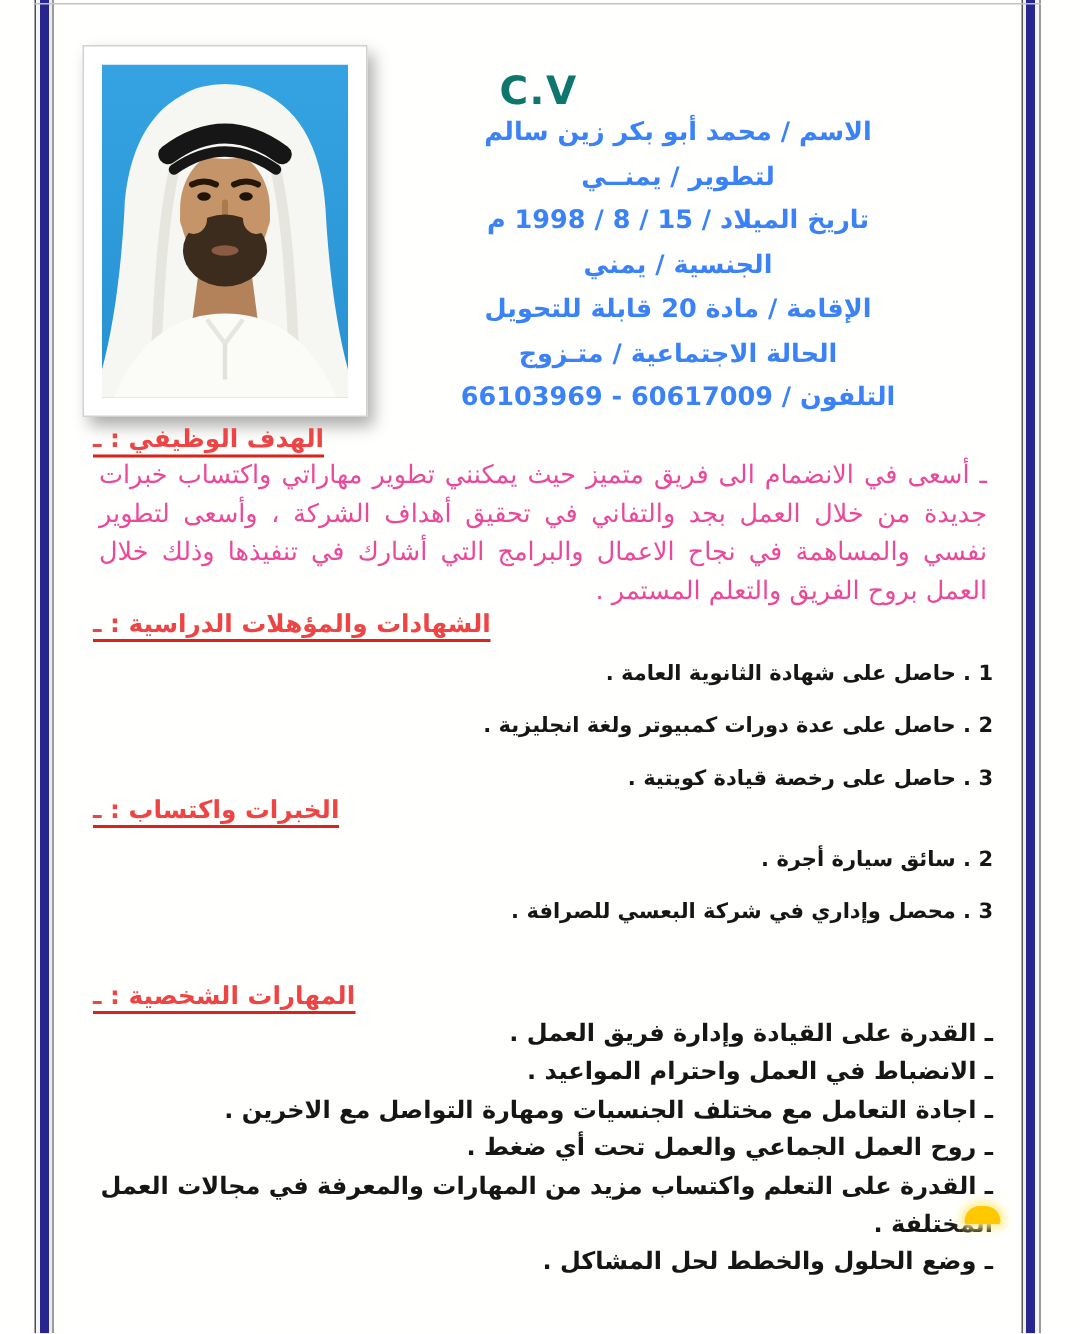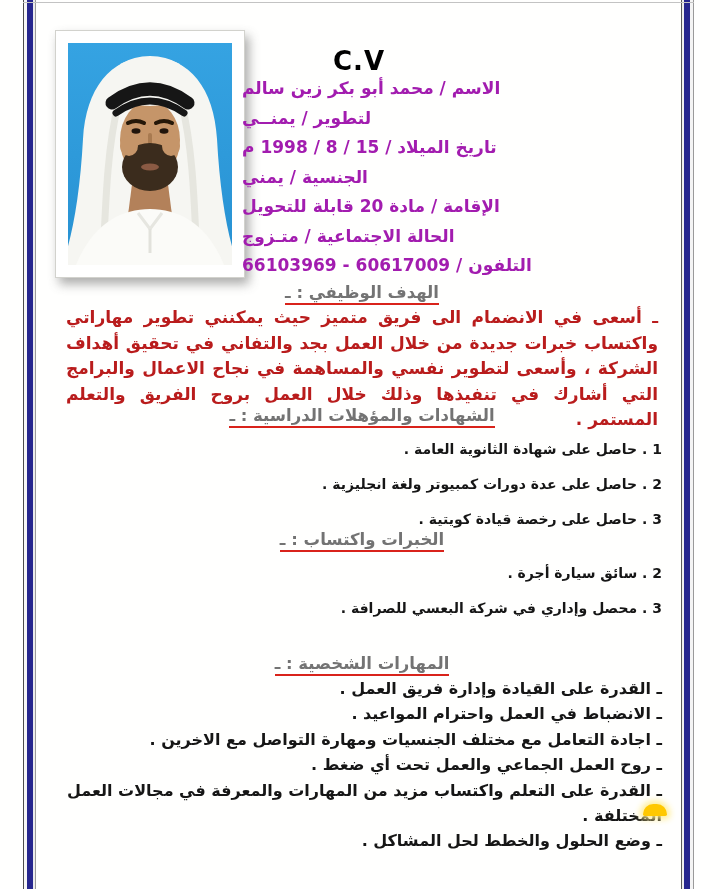--- a/index.html
+++ b/index.html
@@ -21,39 +21,39 @@
   
   .photo-frame{
     position:absolute;left:55px;top:30px;width:164px;height:222px;
     background:#ffffff;padding:12px;border:1px solid #d2d2cd;
     box-shadow:4px 6px 10px rgba(70,70,70,.45);
   }
   .photo-frame svg{display:block;}
 
   .cv-title{
     position:absolute;left:333px;top:46px;
-    color:#000000;font-size:26px;font-weight:bold;letter-spacing:1px;
+    color:#0f766e;font-size:26px;font-weight:bold;letter-spacing:1px;
   }
 
   .info{
     position:absolute;top:74px;right:58px;width:420px;
-    direction:rtl;text-align:left;
-    font-size:17px;font-weight:bold;line-height:29.5px;color:#a21caf;
+    direction:rtl;text-align:center;
+    font-size:17px;font-weight:bold;line-height:29.5px;color:#3b82f6;
   }
 
   .sec-h{
-    position:absolute;right:58px;width:600px;direction:rtl;text-align:center;
-    font-size:16.5px;font-weight:bold;color:#737373;
+    position:absolute;right:58px;width:600px;direction:rtl;text-align:left;
+    font-size:16.5px;font-weight:bold;color:#ef4444;
   }
   .sec-h span{border-bottom:2px solid #d9231b;padding-bottom:1px;}
 
   .para{
     position:absolute;top:305px;right:62px;width:592px;
     direction:rtl;text-align:justify;
-    font-size:17px;font-weight:bold;line-height:25.5px;color:#b91c1c;
+    font-size:17px;font-weight:normal;line-height:25.5px;color:#ec4899;
   }
   .numlist{
     position:absolute;right:58px;width:600px;direction:rtl;text-align:right;
     font-size:14px;font-weight:bold;line-height:35px;color:#161616;
   }
   .bullist{
     position:absolute;top:676px;right:58px;width:600px;direction:rtl;text-align:right;
     font-size:16px;font-weight:bold;line-height:25.4px;color:#161616;margin-left:44px;
   }
   .marker{

